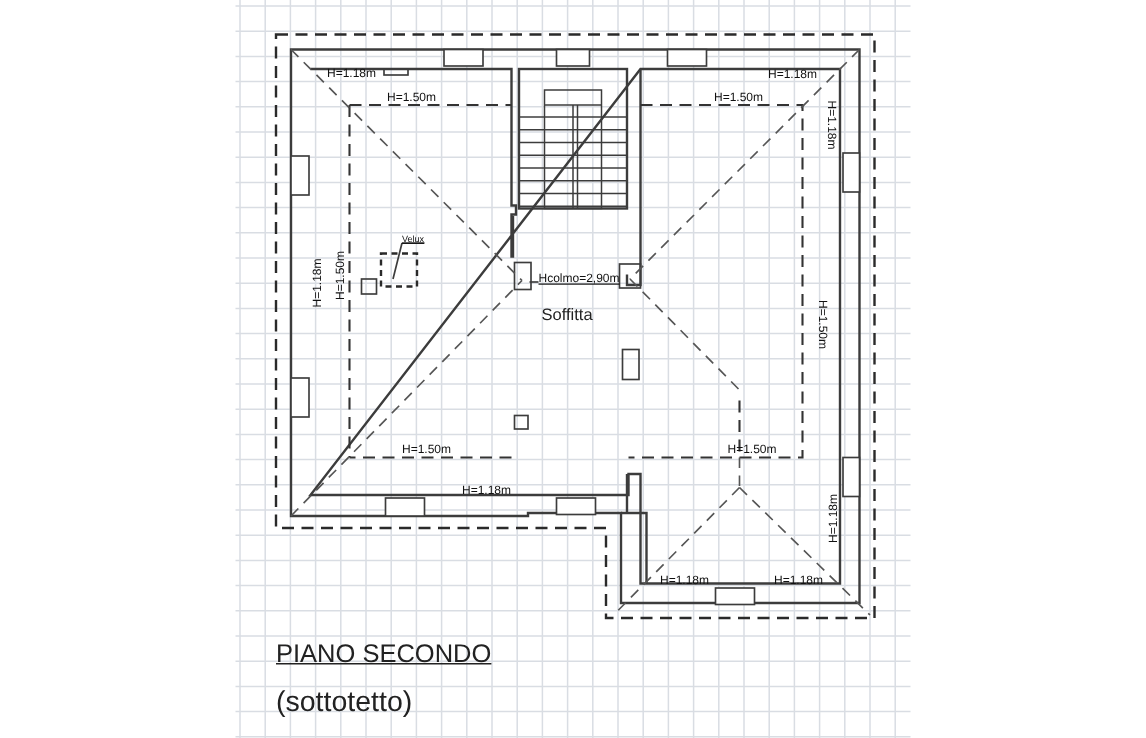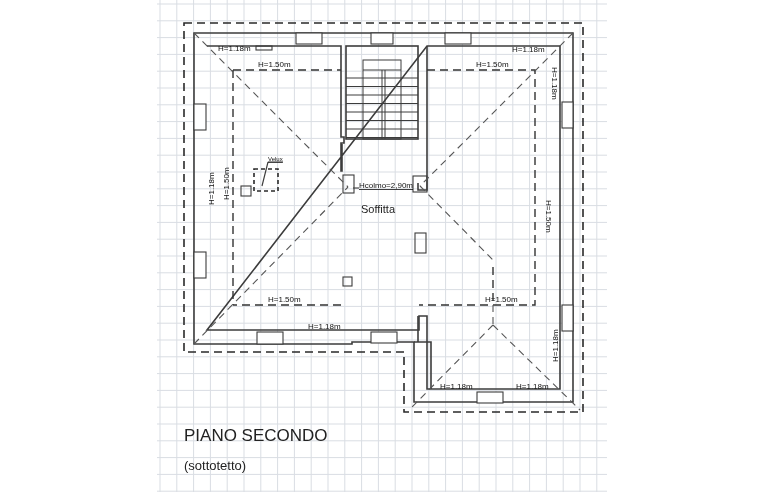--- a/index.html
+++ b/index.html
@@ -8,22 +8,22 @@
     .grid-line { stroke: #d9dde3; stroke-width: 1; }
     .wall { fill: none; stroke: #3c3c3c; stroke-width: 1.6; }
     .wall-thin { fill: none; stroke: #3c3c3c; stroke-width: 1.1; }
     .eave { fill: none; stroke: #2a2a2a; stroke-width: 1.6; stroke-dasharray: 8 5; }
     .ridge { fill: none; stroke: #555; stroke-width: 1.1; stroke-dasharray: 7 5; }
     .h150 { fill: none; stroke: #333; stroke-width: 1.4; stroke-dasharray: 8 5; }
     .win { fill: #ffffff; stroke: #3c3c3c; stroke-width: 1.1; }
     .stair { fill: none; stroke: #3c3c3c; stroke-width: 1; }
     .lbl { font-family: "Liberation Sans", sans-serif; font-size: 8px; fill: #111; }
     .room-lbl { font-family: "Liberation Sans", sans-serif; font-size: 11px; fill: #222; }
-    .title { position: absolute; left: 184px; top: 426px; font-size: 17px; color: #222; letter-spacing: 0px; }
-    .subtitle { position: absolute; left: 184px; top: 458px; font-size: 13px; color: #222; }
+    .title { position: absolute; left: 184px; top: 426px; font-size: 17px; color: #222; letter-spacing: 0px; text-decoration: underline; }
+    .subtitle { position: absolute; left: 184px; top: 458px; font-size: 19px; color: #222; }
   </style>
 </head>
 <body>
 
 <svg id="plan" viewBox="0 0 764 492" xmlns="http://www.w3.org/2000/svg">
 
   <g>
     <g id="gridv">
         <line x1="160" x2="160" y1="0" y2="492" class="grid-line"></line>
         <line x1="176.8" x2="176.8" y1="0" y2="492" class="grid-line"></line>

